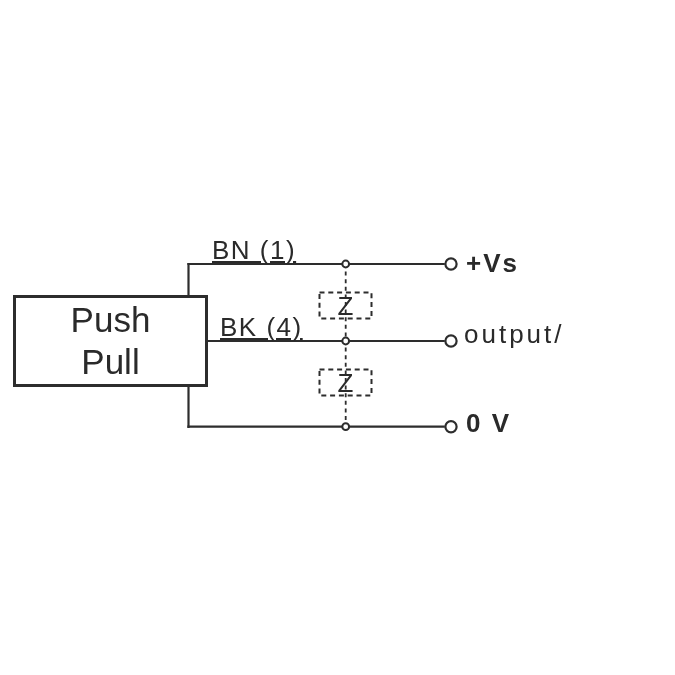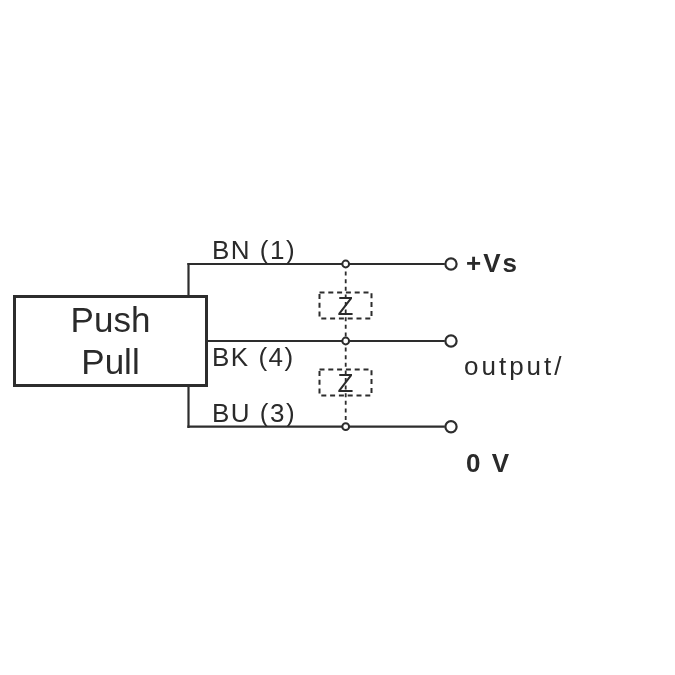--- a/index.html
+++ b/index.html
@@ -32,26 +32,25 @@
     stroke: var(--line);
     fill: var(--background);
   }
   .lbl {
     position: absolute;
     color: var(--text);
     font-size: 26px;
     line-height: 1;
     white-space: nowrap;
   }
-  .wire-lbl { letter-spacing: 1.5px; }
+  .wire-lbl { letter-spacing: 1.5px; text-decoration: underline; }
   .pin-lbl  { letter-spacing: 2px; font-weight: bold; }
   .pin-lbl-2line {
     line-height: 19.5px;
     letter-spacing: 3px;
-    margin-top: 32px;
   }
   .device-box {
     position: absolute;
     left: 13px; top: 295px;
     width: 195px; height: 92px;
     display: flex;
     flex-direction: column;
     align-items: center;
     justify-content: center;
     color: var(--text);
@@ -97,25 +96,24 @@
     <circle class="node" cx="451" cy="341" r="5.6" stroke-width="2.2"></circle>
     <circle class="node" cx="451" cy="426.7" r="5.6" stroke-width="2.2"></circle>
   </svg>
 
   <div class="device-box">
     <div>Push</div>
     <div>Pull</div>
   </div>
 
   <div class="lbl wire-lbl" style="left:212px; top:237px;">BN (1)</div>
-  <div class="lbl wire-lbl" style="left:212px; top:314px;margin-top:30px;">BK (4)</div>
-  <div class="lbl wire-lbl" style="left:212px; top:400px;">BU (3)</div>
+  <div class="lbl wire-lbl" style="left:220px; top:314px;">BK (4)</div>
 
   <div class="z-lbl" style="left:319.5px; top:293px;">Z</div>
   <div class="z-lbl" style="left:319.5px; top:370px;">Z</div>
 
   <div class="lbl pin-lbl" style="left:466px; top:250px;">+Vs</div>
   <div class="lbl pin-lbl-2line" style="left:464px; top:325px;">
     <div>output/</div>
   </div>
-  <div class="lbl pin-lbl" style="left:466px; top:410px;margin-top:40px;">0 V</div>
+  <div class="lbl pin-lbl" style="left:466px; top:410px;">0 V</div>
 
 </div>
 
 </body></html>

